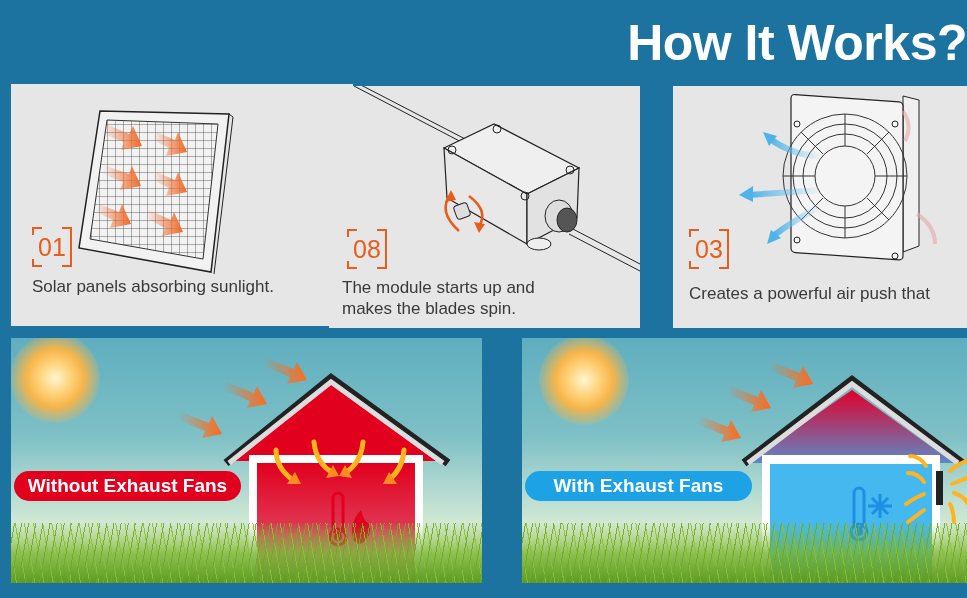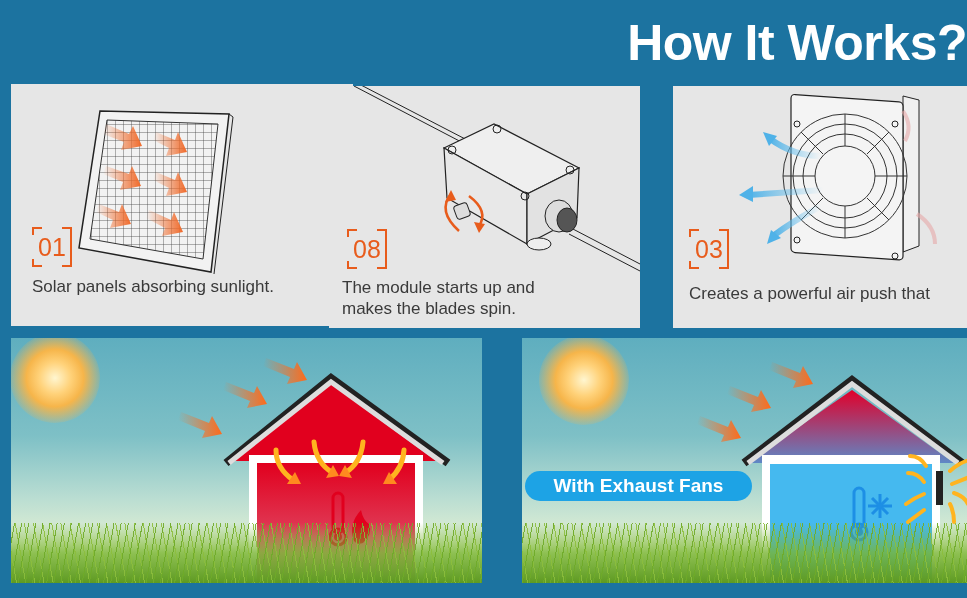--- a/index.html
+++ b/index.html
@@ -195,20 +195,21 @@
       <polygon points="328,138 341,140 334,127"></polygon>
         <polygon points="372,146 386,146 378,134"></polygon>
     </g>
     <g fill="none" stroke="#e1001e" stroke-width="3">
       <rect x="322" y="155" width="10" height="40" rx="5"></rect>
       <circle cx="327" cy="199" r="8"></circle>
     </g>
     <circle cx="327" cy="199" r="4" fill="#e1001e"></circle>
     <path d="M342 200 Q338 185 350 172 Q352 182 358 186 Q362 196 352 205 Q344 208 342 200 Z" fill="#e1001e"></path>
   </svg>
+  <div class="badge red" style="left:3px;top:133px;width:227px;">Without Exhaust Fans</div>
   <div class="grass"></div>
 </div>
 
 <div class="scene s2">
   <div class="sun" style="left:17px;top:-3px;"></div>
   <svg width="467" height="245" style="left:0;top:0">
     <defs>
         <linearGradient id="ha2" x1="0" x2="1">
           <stop offset="0" stop-color="#ff6a1a" stop-opacity="0"></stop>
           <stop offset="1" stop-color="#ff6a1a"></stop>

